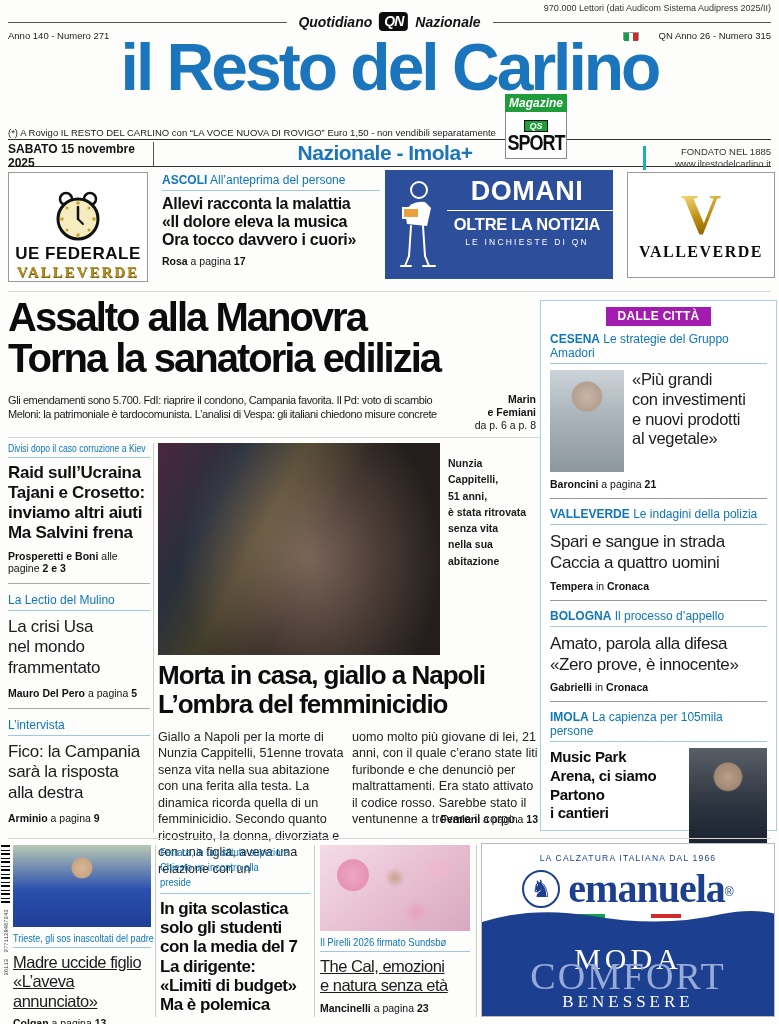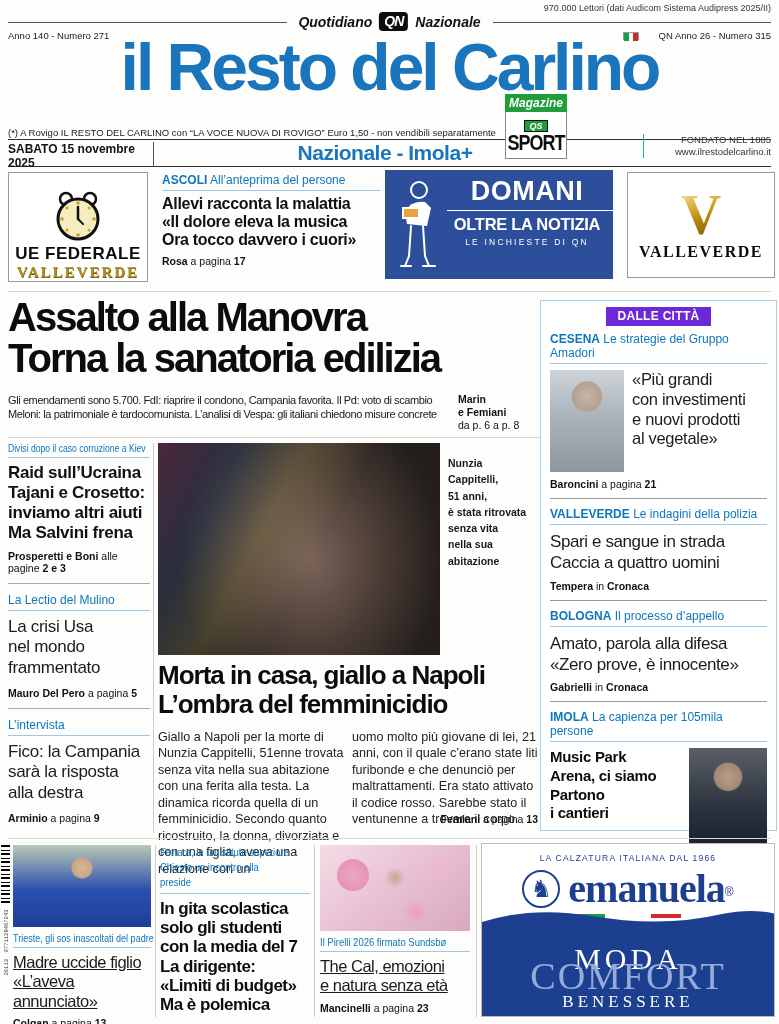--- a/index.html
+++ b/index.html
@@ -40,21 +40,21 @@
   .mag-sport { font-weight:800; font-size:18px; letter-spacing:-1px; transform:scaleY(1.25); color:#0d0d0d; }
 
   .rovigo { top:127px; left:8px; font-size:9.5px; color:#222; }
 
   
   .datebar { top:139px; left:8px; right:8px; height:28px; border-top:1.5px solid #333; border-bottom:1px solid #333; }
   .datebar-left { top:142px; left:8px; width:146px; height:24px; border-right:1px solid #555; }
   .date-l1 { font-weight:800; font-size:12px; }
   .date-l2 { font-size:9.5px; color:#333; }
   .edition { top:141px; left:385px; transform:translateX(-50%); color:#1b75bc; font-weight:800; font-size:21px; letter-spacing:-0.5px; }
-  .founded { top:134px; right:8px; width:128px; height:24px; border-left:1px solid #14b8a6;
+  .founded { top:146px; right:8px; width:128px; height:24px; border-left:3px solid #14b8a6;
     text-align:right; font-size:9.5px; color:#333; line-height:1.25; }
 
   
   .adclock { left:8px; top:172px; width:140px; height:110px; border:1px solid #999;
     display:flex; flex-direction:column; align-items:center; justify-content:flex-end; padding-top:3px; background:#fff; }
   .adclock-l1 { font-weight:800; font-size:17px; letter-spacing:0.5px; color:#0d0d0d; margin-top:1px; }
   .adclock-l2 { font-family:"Liberation Serif", serif; font-weight:700; font-size:15px; letter-spacing:2px;
     color:#b3901f; text-shadow:0.5px 0.5px 0 #6b5510; }
   .ascoli { left:162px; top:173px; width:218px; }
   .ascoli .headline { font-size:16px; font-weight:800; line-height:1.14; letter-spacing:-0.3px; margin-top:4px; }
@@ -69,21 +69,21 @@
     display:flex; flex-direction:column; align-items:center; justify-content:center; }
   .vv-v { font-family:"Liberation Serif", serif; font-weight:700; font-size:56px; line-height:0.95;
     background:linear-gradient(160deg,#f4d979 10%,#b8860b 55%,#8a6508 80%,#e8c85e); -webkit-background-clip:text; background-clip:text; color:transparent; }
   .vv-name { font-family:"Liberation Serif", serif; font-weight:700; font-size:16px; letter-spacing:1.5px; color:#0d0d0d; }
   .rule-light { border-top:1px solid #d8d8d8; left:8px; right:8px; }
 
   
   .lead-h { left:8px; top:297px; width:530px; font-size:40px; font-weight:800; letter-spacing:-2px;
     line-height:1.03; color:#0c0c0c; }
   .lead-dek { left:8px; top:393px; width:452px; font-size:11px; line-height:1.3; letter-spacing:-0.4px; color:#1a1a1a; }
-  .lead-byline { left:458px; top:393px; width:78px; font-size:10.5px; line-height:1.25; }
+  .lead-byline { left:458px; top:393px; width:78px; text-align:right; font-size:10.5px; line-height:1.25; }
 
   
   .kicker { color:#0e76bd; font-size:12px; border-bottom:1px solid #9fc6e2; padding-bottom:3px; }
   .kicker strong { font-weight:800; }
   .byline { font-size:10.5px; color:#111; }
   .byline strong { font-weight:800; }
 
   
   .leftcol { left:8px; top:443px; width:142px; }
   .lc-head-bold { font-size:17px; font-weight:800; line-height:1.17; letter-spacing:-0.3px; margin:5px 0 7px; }
@@ -97,21 +97,21 @@
       linear-gradient(118deg, rgba(190,60,160,0.25), rgba(60,120,200,0.18) 22%, rgba(240,230,120,0.15) 38%, rgba(0,0,0,0) 55%),
       radial-gradient(ellipse 130px 160px at 54% 55%, #7a6458 0%, #4a3c35 55%, #241f1d 100%),
       linear-gradient(180deg,#3a3433,#161413); }
   .caption { left:448px; top:455px; width:86px; font-size:10.5px; font-weight:700; line-height:1.55; color:#1a1a1a; }
   .napoli-h { left:158px; top:661px; width:382px; font-size:26px; font-weight:800; letter-spacing:-1px; line-height:1.1; color:#0c0c0c; }
   .napoli-col { top:729px; width:186px; font-size:12.6px; line-height:1.31; color:#222; }
   .napoli-byline { left:352px; top:813px; width:186px; text-align:right; }
 
   
   .sidebar { left:540px; top:300px; width:237px; height:531px; border:1.5px solid #abcfe6; background:#fff; }
-  .sb-badge { margin:6px auto 6px; width:fit-content; background:#6d28d9; color:#fff;
+  .sb-badge { margin:6px auto 6px; width:fit-content; background:#a21caf; color:#fff;
     font-weight:800; font-size:12px; padding:2px 12px 3px; letter-spacing:0.3px; }
   .sb-item { padding:0 9px; }
   .sb-kicker { font-size:12px; }
   .sb-row { display:flex; gap:8px; margin-top:6px; }
   .ph-amadori { width:74px; height:102px; flex:none;
     background:radial-gradient(circle 16px at 50% 26%, #c9b6a6 0%, #b4a090 90%, rgba(0,0,0,0) 100%),
       linear-gradient(180deg,#cdd4d9 0%,#aab4ba 45%,#8d979e 100%); }
   .ph-imola { width:78px; height:96px; flex:none;
     background:radial-gradient(circle 15px at 50% 30%, #b99f8c 0%, #a08872 90%, rgba(0,0,0,0) 100%),
       linear-gradient(180deg,#5a5f66 0%,#2c3440 60%,#1b2230 100%); }

